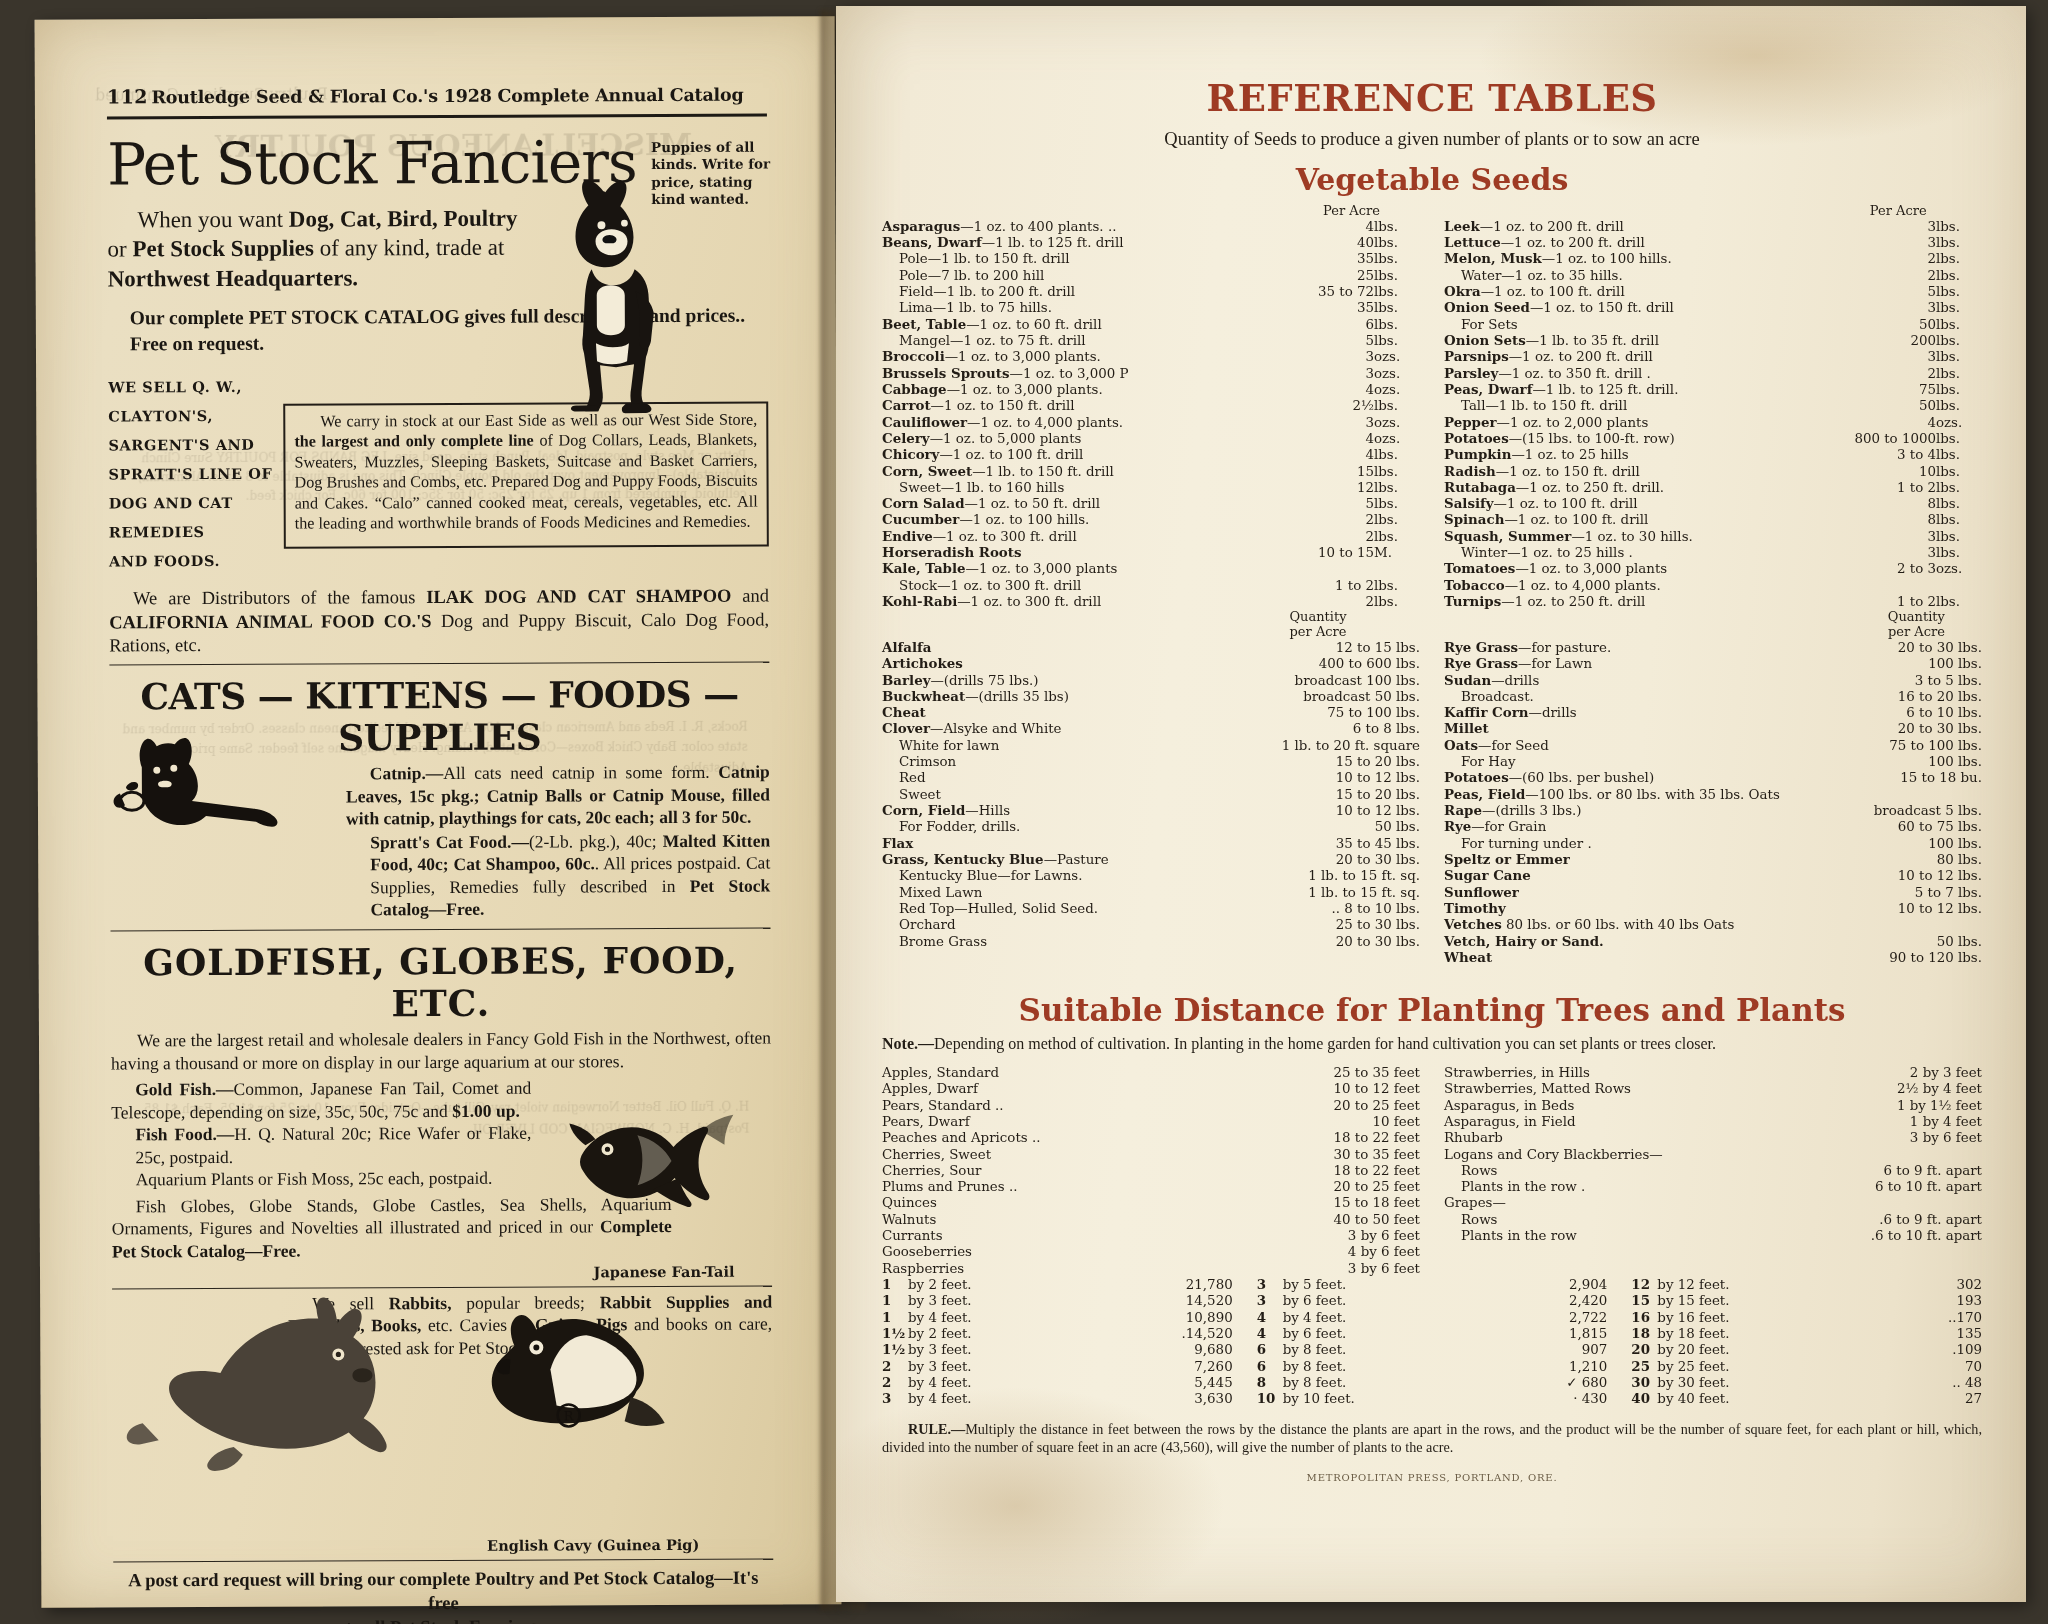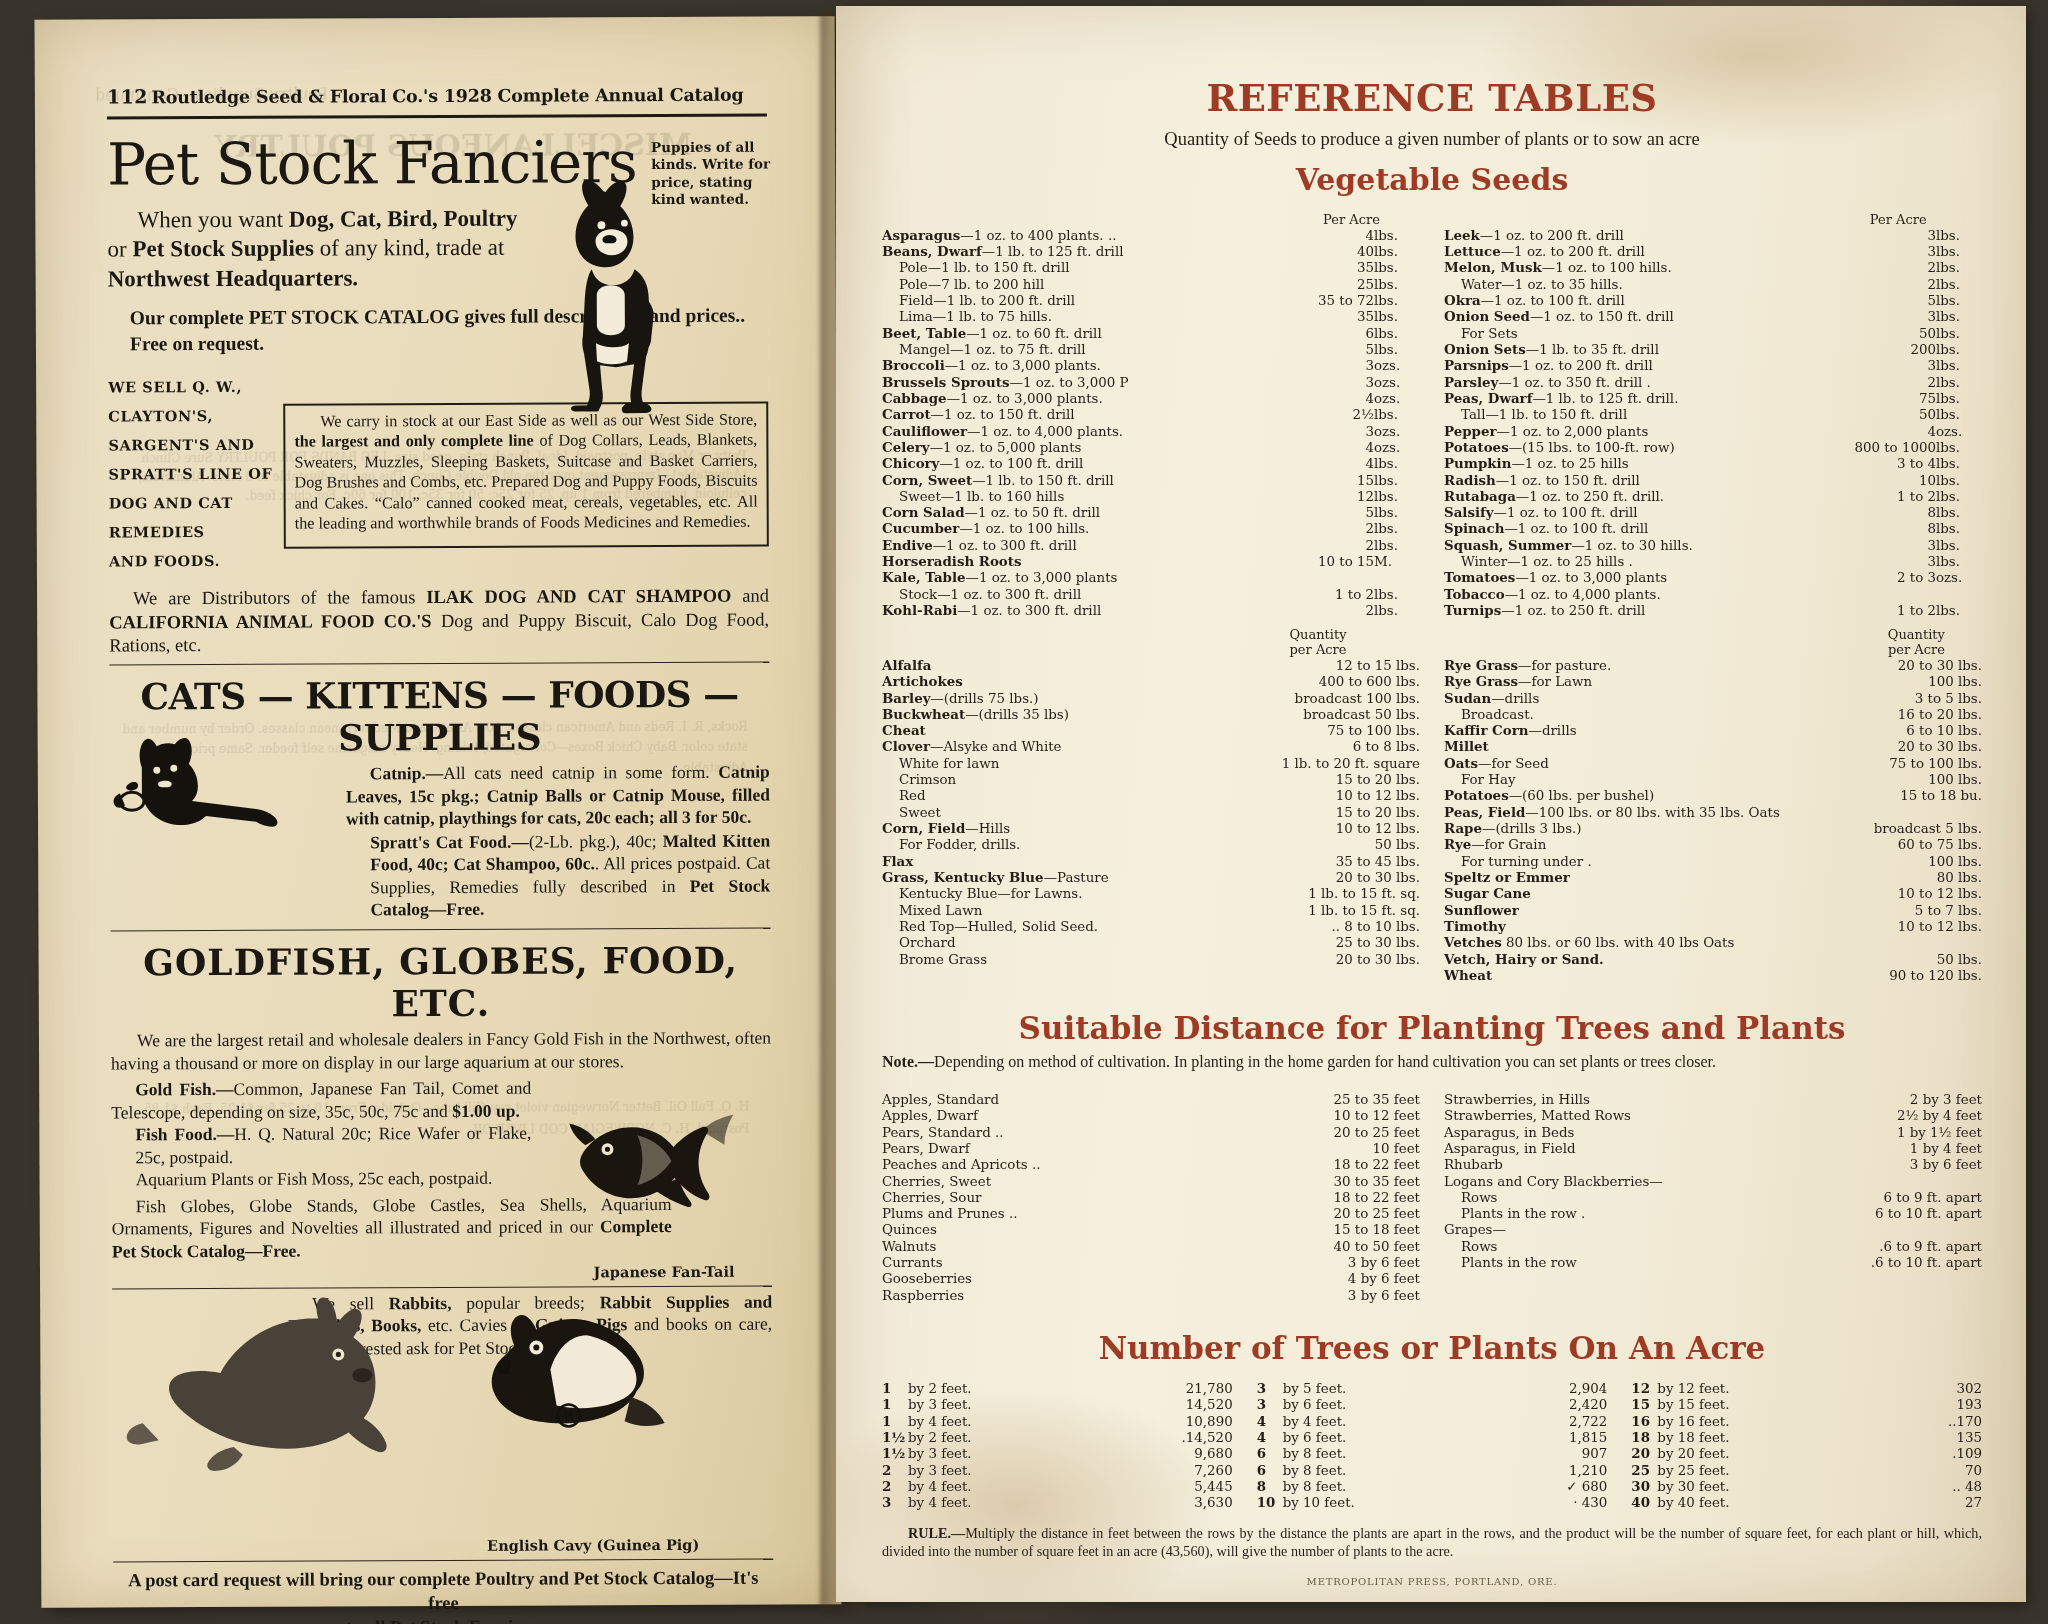--- a/index.html
+++ b/index.html
@@ -73,21 +73,21 @@
   table.seed td{padding:0 0 .5px 0;vertical-align:baseline;white-space:nowrap;}
   td.nm{width:auto;}
   td.qty{text-align:right;padding-right:7px;}
   td.un{text-align:left;width:46px;}
   .ind1{padding-left:17px !important;}
   .lead-b{font-weight:700;}
   .hdr-cell{font-size:13px;text-align:center;font-weight:400;padding-bottom:2px;}
   .acre2{font-size:13px;text-align:center;line-height:1.12;}
 
   .twocol{display:flex;gap:24px;}
-  .twocol > div{flex:1;margin-top:9px;}
+  .twocol > div{flex:1;}
 
   .tiny-foot{font-size:10px;text-align:center;color:#6a5c45;margin-top:16px;
      letter-spacing:.8px;font-family:"DejaVu Serif",serif;}
   .rule-note{font-size:14.2px;line-height:1.28;margin-top:12px;text-align:justify;}
   .rule-note b{font-weight:700;}
 
   
   .art{position:absolute;}
   .ghost{position:absolute;opacity:.13;filter:blur(.4px);font-family:"DejaVu Serif",serif;
      color:#3a2f1d;pointer-events:none;user-select:none;}
@@ -835,21 +835,20 @@
                 </tr>
                 <tr>
                   <td class="nm ind1">Plants in the row</td>
                   <td class="qty">.6 to 10 ft. apart</td>
                 </tr>
               </tbody>
             </table>
           </div>
       </div>
 
-      <div class="redsub big">Number of Trees or Plants On An Acre</div>
 
       <div class="twocol">
         <div>
             <table class="seed">
               <tbody id="acre-0">
                 <tr>
                   <td class="lead-b" style="width: 26px;">1</td>
                   <td>by 2 feet.</td>
                   <td class="qty">21,780</td>
                 </tr>

